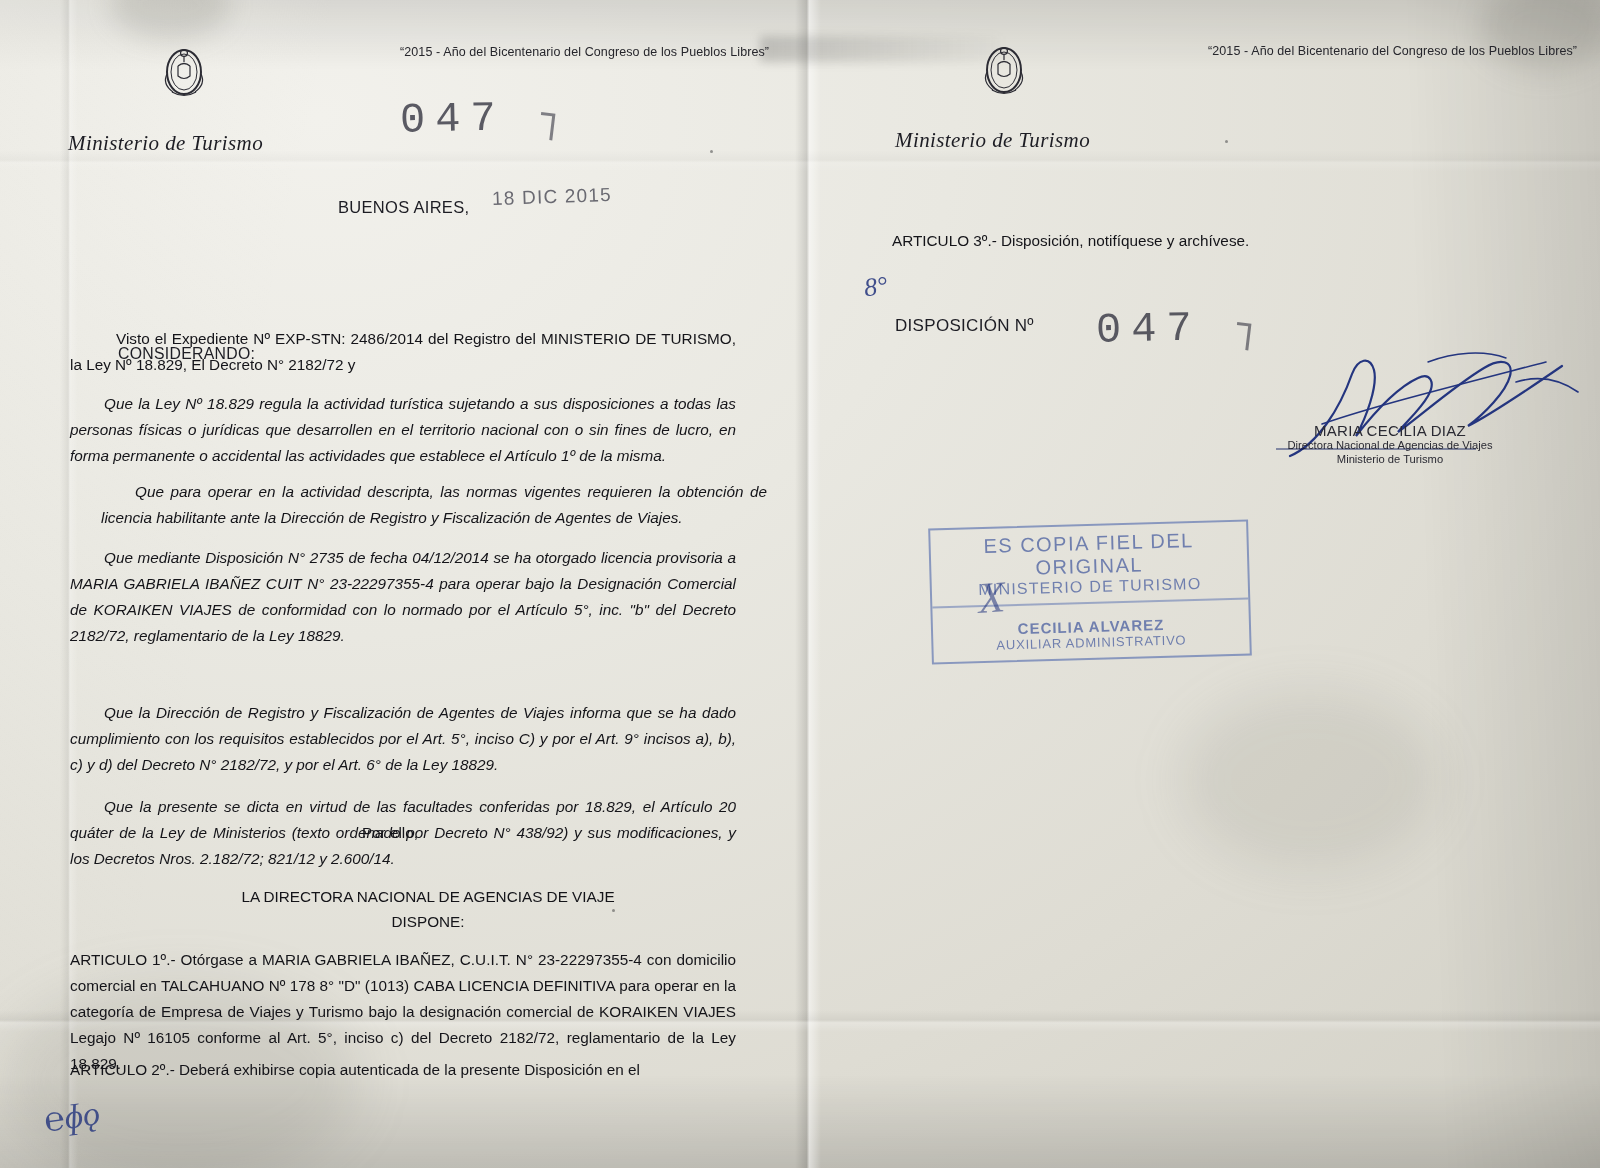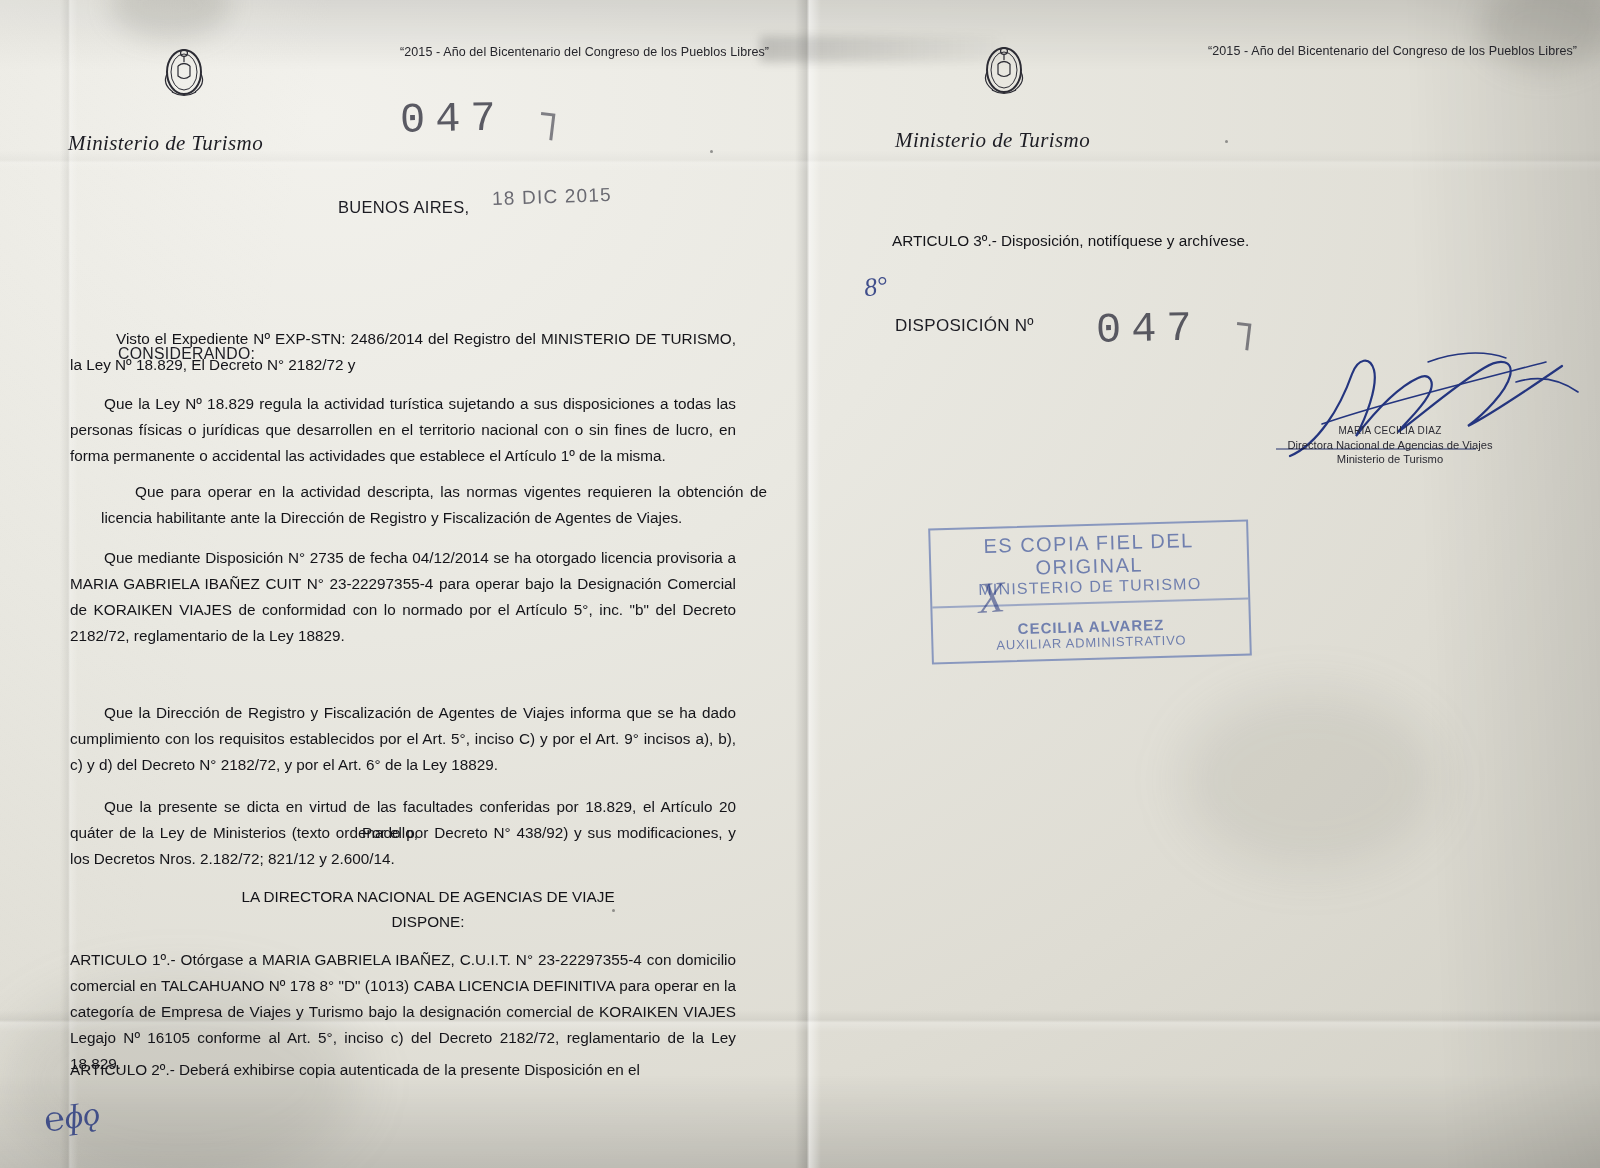--- a/index.html
+++ b/index.html
@@ -117,38 +117,38 @@
     transform: rotate(-2deg);
   }
 
   .body-text {
     position: absolute;
     font-size: 15.3px;
     line-height: 26px;
     text-align: justify;
     color: #141419;
   }
-  .indent { text-indent: 34px; }
+  .indent { text-indent: 34px; font-style: italic; }
 
   .centered { text-align: center; }
 
   .sig-ink {
     position: absolute;
     color: #2a3a8a;
     font-family: "Liberation Serif", serif;
   }
   .sig-name {
     position: absolute;
     font-size: 12.5px;
     color: #2a2a33;
     text-align: center;
     line-height: 14px;
     white-space: nowrap;
   }
-  .sig-name .n1 { font-size: 10px; letter-spacing: 0.3px; }
+  .sig-name .n1 { font-size: 15px; letter-spacing: 0.3px; }
   .sig-name .n2 { font-size: 11.2px; }
   .sig-name .n3 { font-size: 11.2px; }
 
   .copy-stamp {
     position: absolute;
     border: 2px solid #6b7fb5;
     color: #4a5fa0;
     text-align: center;
     transform: rotate(-1.6deg);
     opacity: 0.75;

